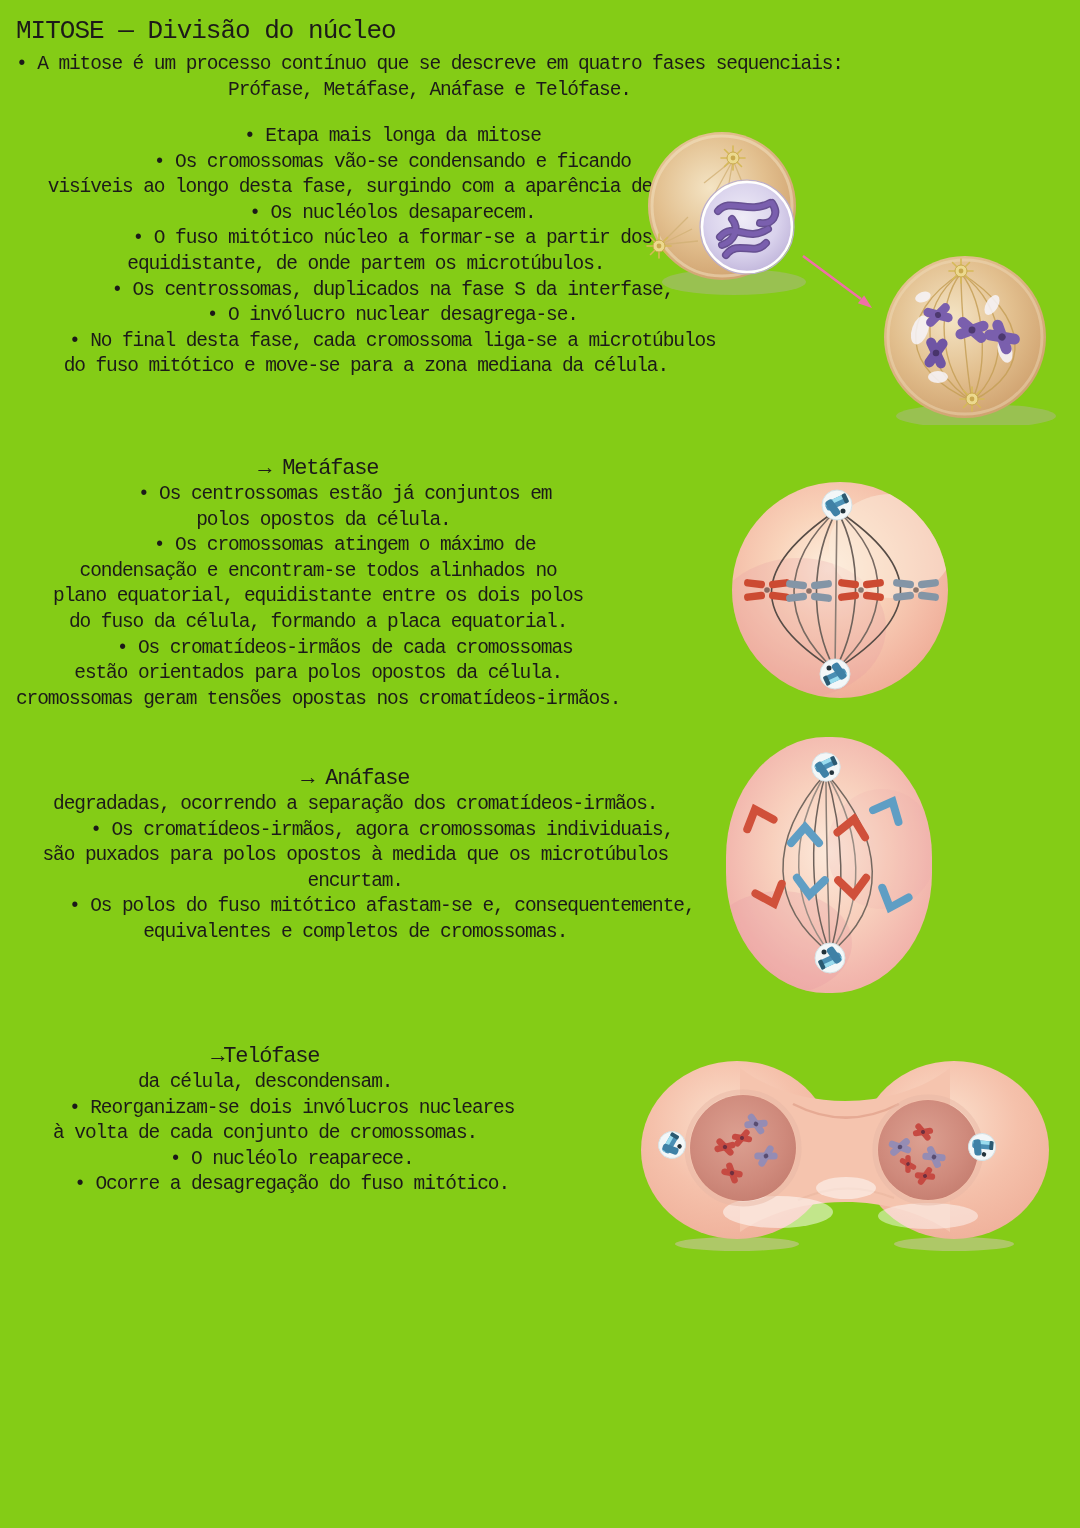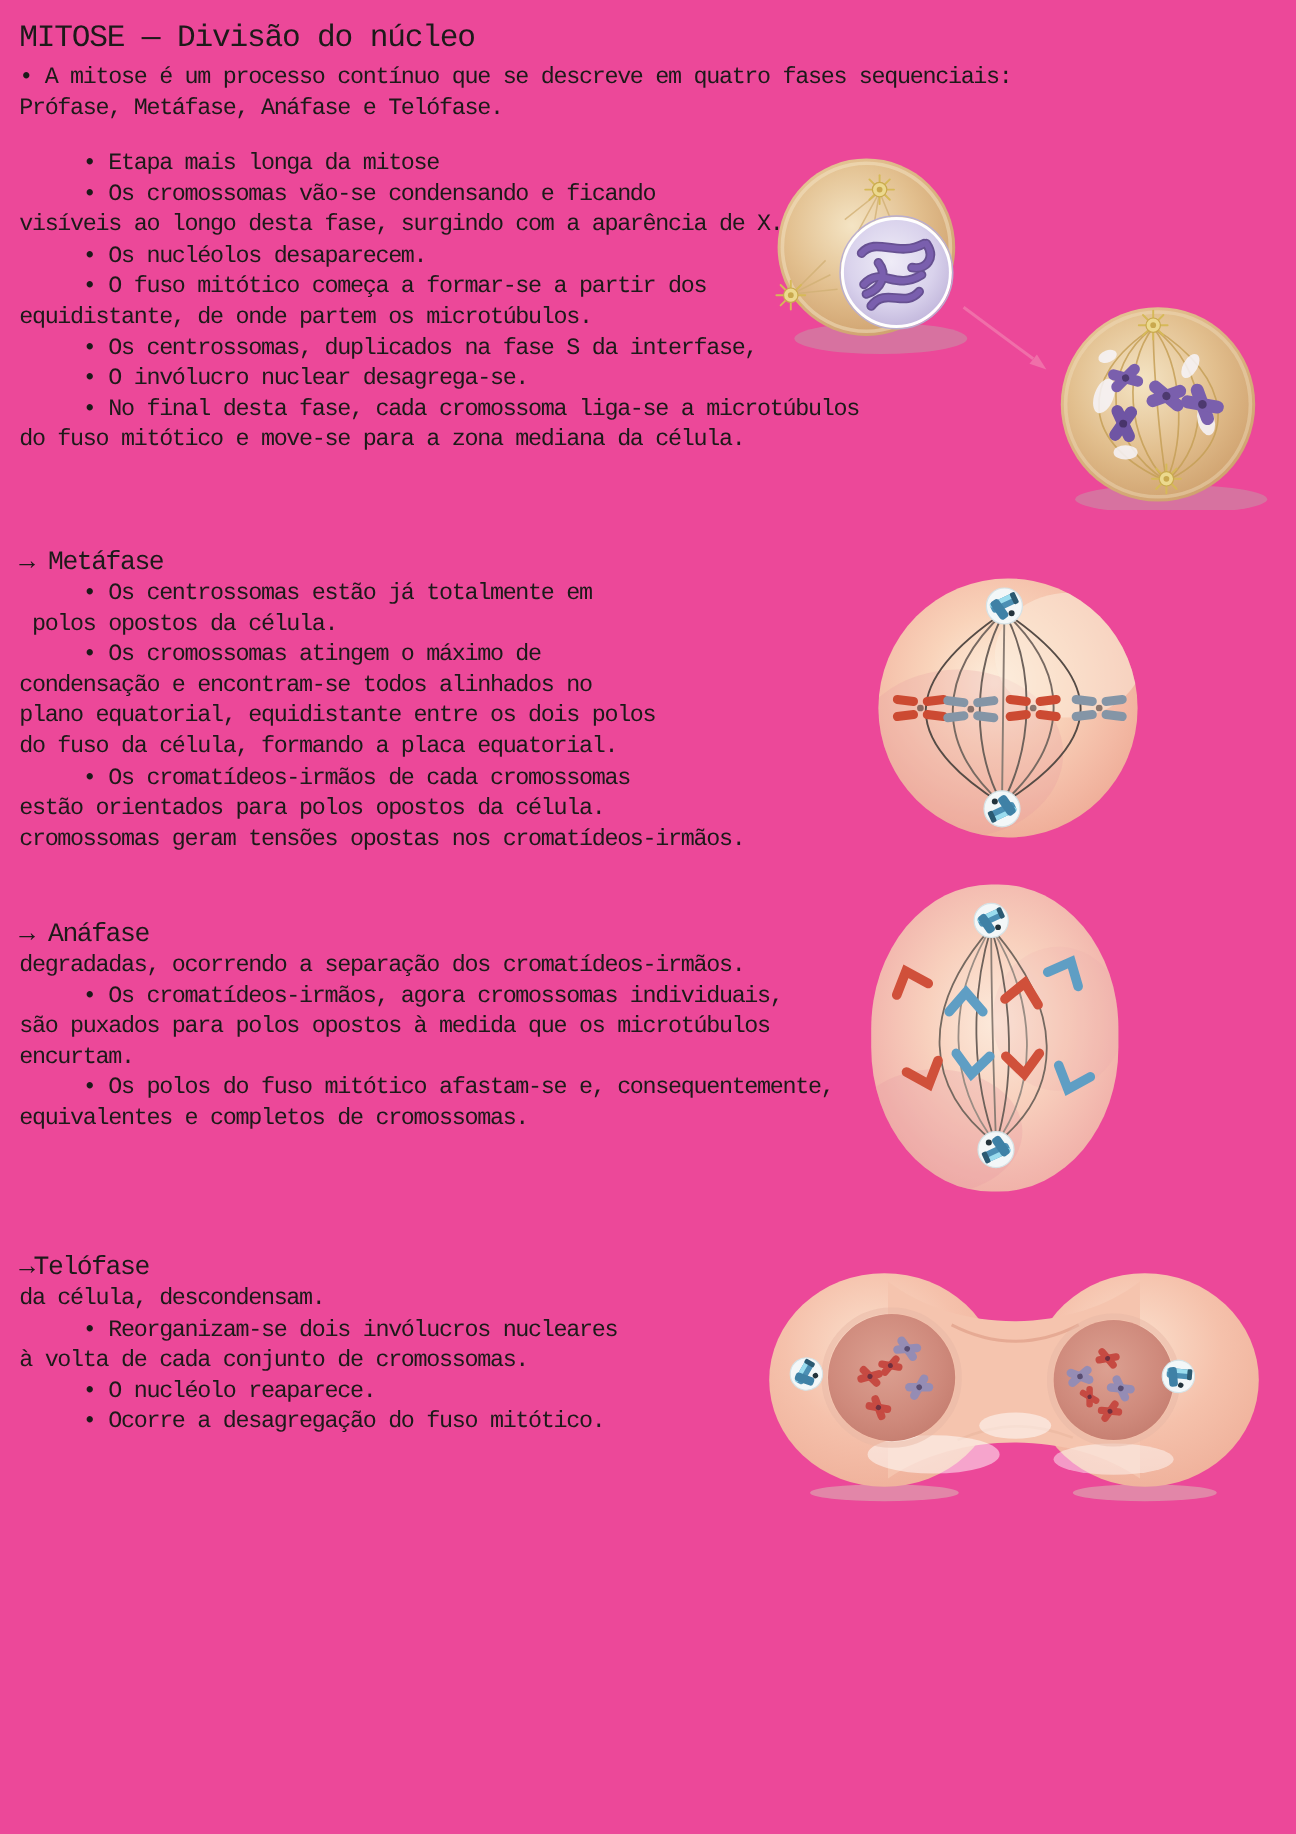--- a/index.html
+++ b/index.html
@@ -1,18 +1,18 @@
 <!DOCTYPE html>
 <html><head>
 <meta charset="utf-8">
 <style>
   html,body{margin:0;padding:0;background:#ffffff;}
   .page{
-    position:relative;width:1080px;height:1528px;background:#ec4899;overflow:hidden;
-    font-family:"Liberation Mono","DejaVu Sans Mono",monospace;color:#1c1a19;
+    position:relative;width:1080px;height:1528px;background:#84cc16;overflow:hidden;
+    font-family:"Liberation Mono","DejaVu Sans Mono",monospace;color:#1c1a19;text-align:center;
   }
   .title{
     position:absolute;left:16px;top:16px;margin:0;font-weight:400;
     font-size:26px;letter-spacing:-1px;white-space:pre;
   }
   .lines .line{white-space:pre;font-size:19.5px;letter-spacing:-1.1px;line-height:25.6px;}
   .intro{position:absolute;left:16px;top:52px;}
   .sec{position:absolute;left:16px;}
   .sec h2{margin:0;font-weight:400;font-size:22px;letter-spacing:-1.2px;line-height:26px;white-space:pre;}
   .sec-profase{top:124px;}
@@ -35,33 +35,33 @@
       <div class="line">• A mitose é um processo contínuo que se descreve em quatro fases sequenciais:</div>
       <div class="line">Prófase, Metáfase, Anáfase e Telófase.</div>
     </div>
 
   <section class="sec sec-profase">
     <div class="lines">
         <div class="line">     • Etapa mais longa da mitose</div>
         <div class="line">     • Os cromossomas vão-se condensando e ficando</div>
         <div class="line">visíveis ao longo desta fase, surgindo com a aparência de X.</div>
         <div class="line">     • Os nucléolos desaparecem.</div>
-        <div class="line">     • O fuso mitótico começa a formar-se a partir dos</div>
+        <div class="line">     • O fuso mitótico núcleo a formar-se a partir dos</div>
         <div class="line">equidistante, de onde partem os microtúbulos.</div>
         <div class="line">     • Os centrossomas, duplicados na fase S da interfase,</div>
         <div class="line">     • O invólucro nuclear desagrega-se.</div>
         <div class="line">     • No final desta fase, cada cromossoma liga-se a microtúbulos</div>
         <div class="line">do fuso mitótico e move-se para a zona mediana da célula.</div>
       </div>
   </section>
 
   <section class="sec sec-metafase">
     <h2>→ Metáfase</h2>
     <div class="lines">
-        <div class="line">     • Os centrossomas estão já totalmente em</div>
+        <div class="line">     • Os centrossomas estão já conjuntos em</div>
         <div class="line"> polos opostos da célula.</div>
         <div class="line">     • Os cromossomas atingem o máximo de</div>
         <div class="line">condensação e encontram-se todos alinhados no</div>
         <div class="line">plano equatorial, equidistante entre os dois polos</div>
         <div class="line">do fuso da célula, formando a placa equatorial.</div>
         <div class="line">     • Os cromatídeos-irmãos de cada cromossomas</div>
         <div class="line">estão orientados para polos opostos da célula.</div>
         <div class="line">cromossomas geram tensões opostas nos cromatídeos-irmãos.</div>
       </div>
   </section>

